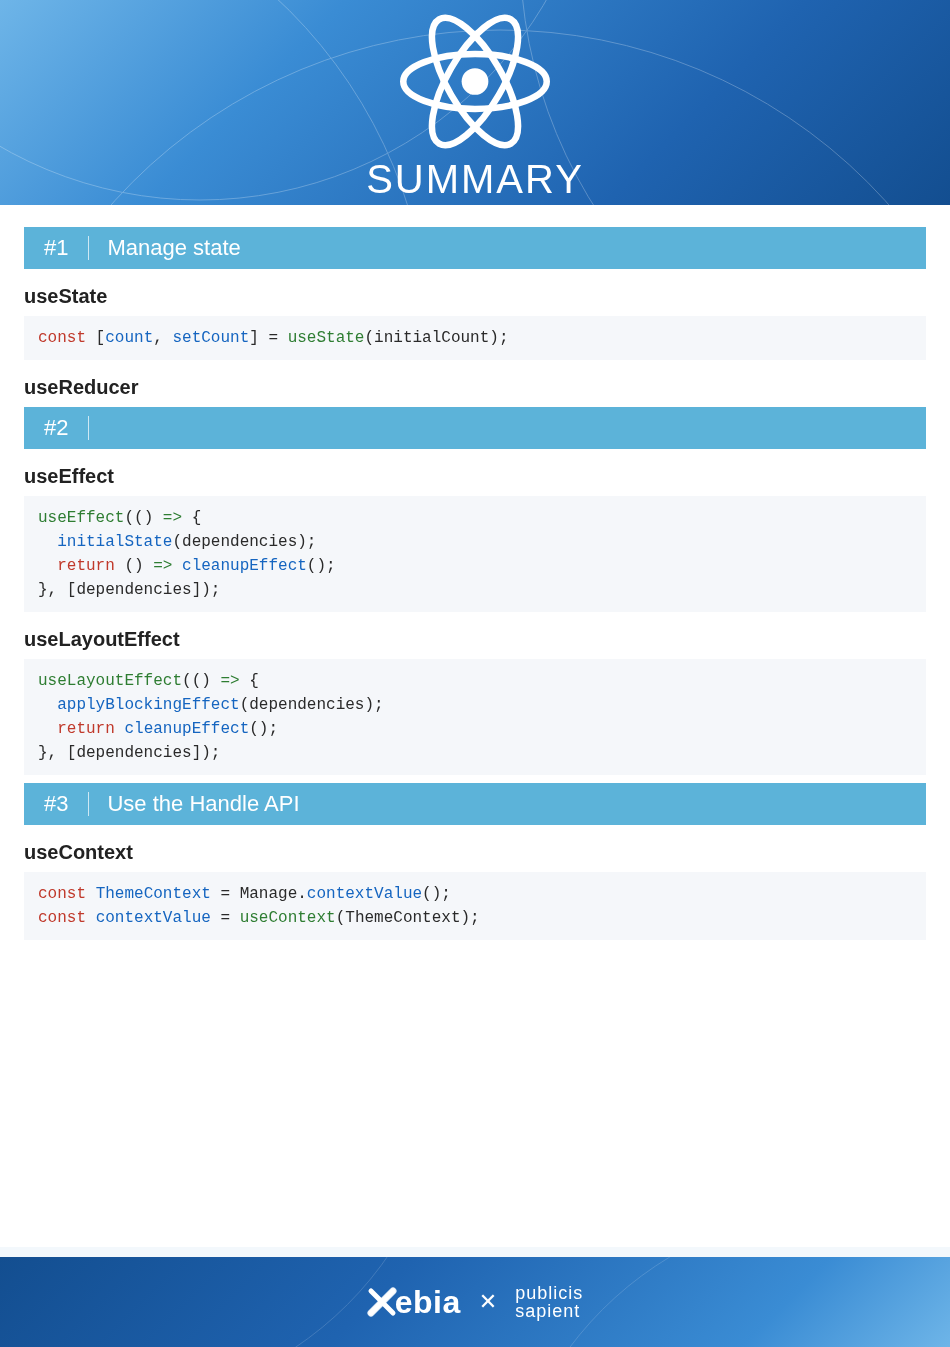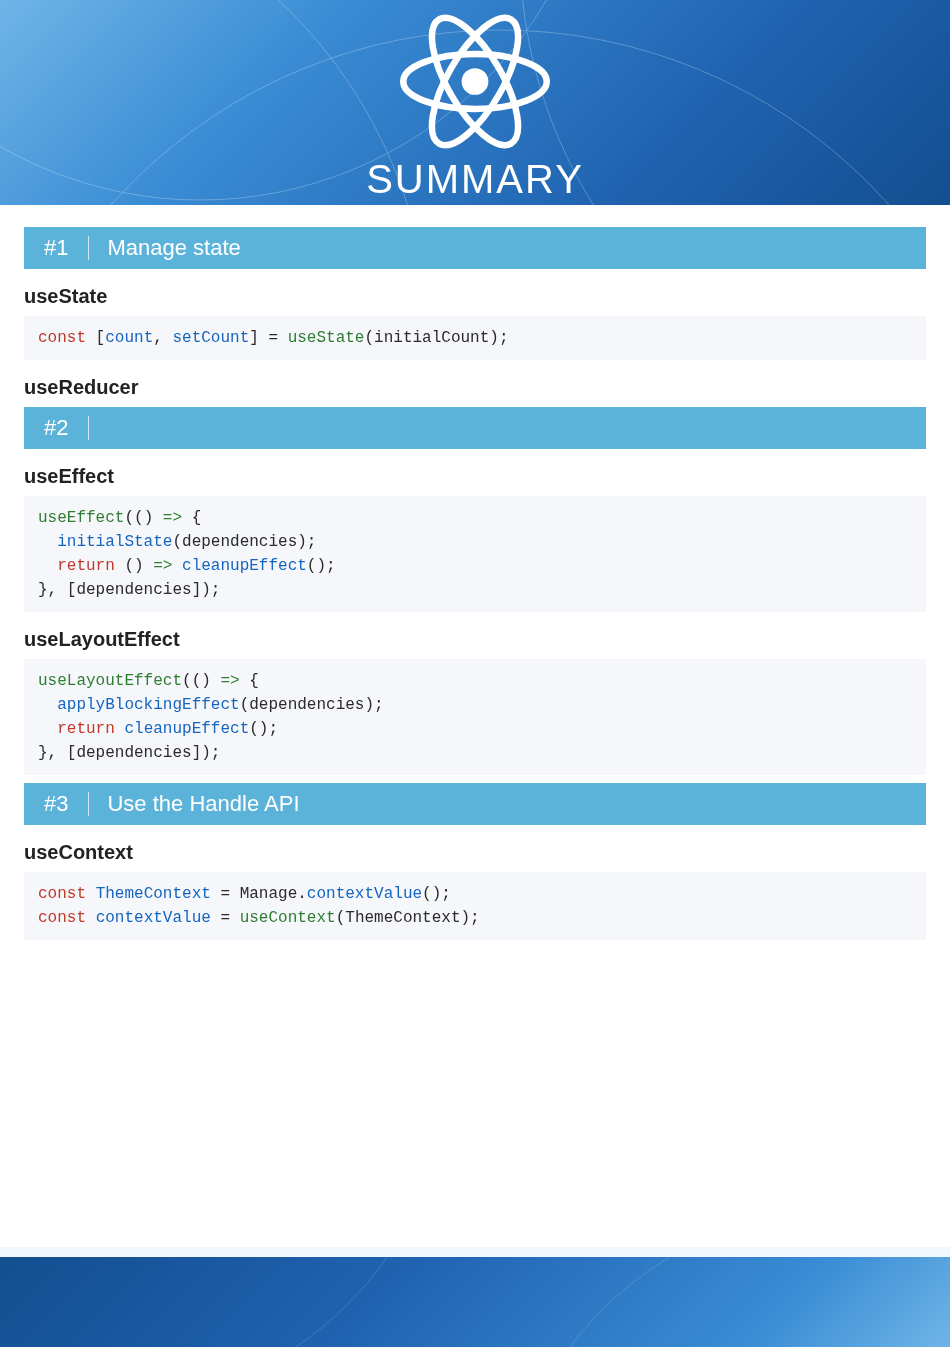--- a/index.html
+++ b/index.html
@@ -145,13 +145,27 @@
     <div class="hook-title">useContext</div>
     <pre class="code"><span class="tok-kw">const</span><span> </span><span class="tok-var">ThemeContext</span><span> = Manage.</span><span class="tok-var">contextValue</span><span>();</span>
 <span class="tok-kw">const</span><span> </span><span class="tok-var">contextValue</span><span> = </span><span class="tok-fn">useContext</span><span>(ThemeContext);</span></pre>
   </div>
 
 <div class="footer">
   <svg class="arcs" viewBox="0 0 950 100">
     <circle cx="100" cy="-200" r="350" fill="none" stroke="#fff" stroke-width="1"></circle>
     <circle cx="850" cy="300" r="350" fill="none" stroke="#fff" stroke-width="1"></circle>
   </svg>
+  <div class="brand">
+    <span class="xebia">
+      <svg width="30" height="30" viewBox="0 0 30 30" style="margin-right:-2px">
+        <path d="M4 4 L26 26 M26 4 L4 26" stroke="#fff" stroke-width="5" stroke-linecap="round"></path>
+        <path d="M26 4 L4 26" stroke="#fff" stroke-width="7" stroke-linecap="round" opacity="0.9"></path>
+      </svg>
+      <span>ebia</span>
+    </span>
+    <span class="cross">✕</span>
+    <span class="publicis">
+      <span>publicis</span>
+      <span>sapient</span>
+    </span>
+  </div>
 </div>
 
 </body></html>

